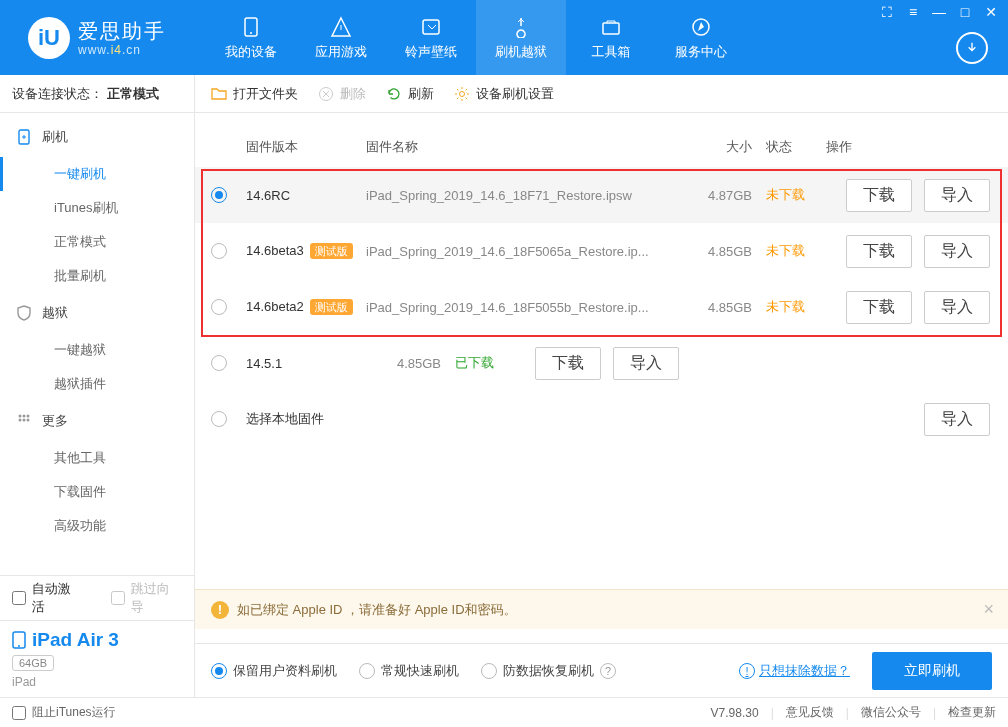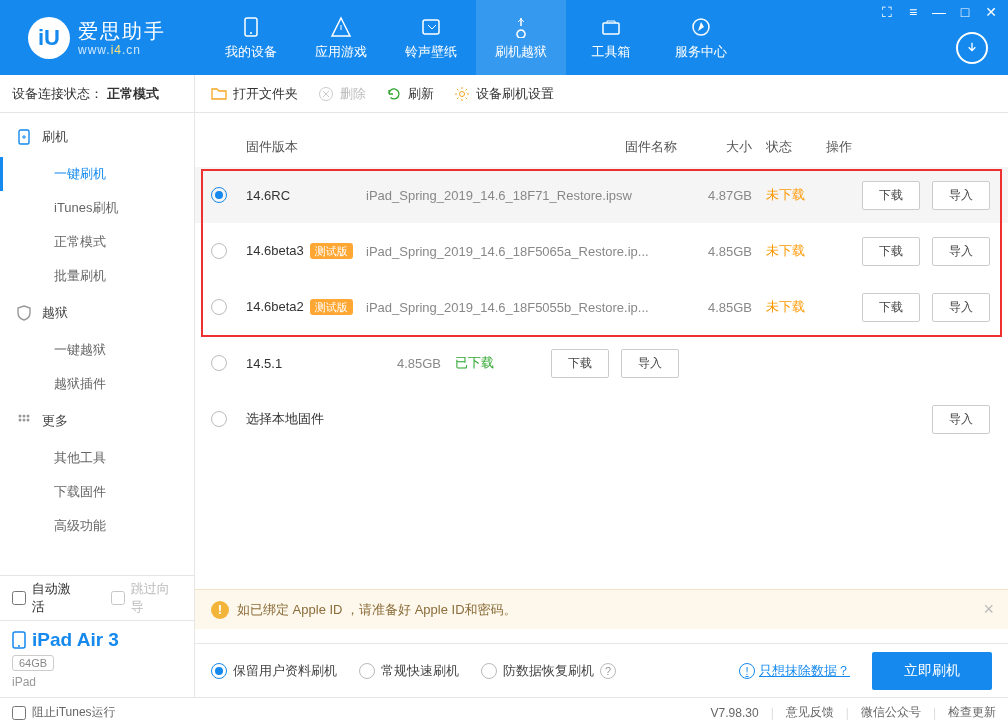--- a/index.html
+++ b/index.html
@@ -49,31 +49,31 @@
     .tb-ic { width: 16px; height: 16px; display: flex; align-items: center; justify-content: center; }
     
     .table { flex: 1; overflow: auto; }
     .thead { display: flex; height: 40px; align-items: center; padding: 0 16px; color: #555; font-size: 13px; }
     .col-sel { width: 35px; }
     .col-ver { width: 120px; }
     .col-name { flex: 1; color: #888; font-size: 13px; overflow: hidden; text-overflow: ellipsis; white-space: nowrap; }
     .col-size { width: 75px; text-align: right; color: #888; }
     .col-status { width: 70px; padding-left: 14px; }
     .col-ops { width: 170px; display: flex; gap: 12px; justify-content: flex-end; padding-right: 2px; }
-    .thead .col-name, .thead .col-size { color: #555; text-align: right; }
+    .thead .col-name, .thead .col-size { color: #555; }
     
     .row { display: flex; height: 56px; align-items: center; padding: 0 16px; cursor: pointer; }
     .row.sel { background: #f5f5f5; }
     .radio { width: 16px; height: 16px; border: 1.5px solid #bbb; border-radius: 50%; display: flex; align-items: center; justify-content: center; }
     .radio.on { border-color: #1589ee; }
     .radio.on::after { content: ""; width: 8px; height: 8px; background: #1589ee; border-radius: 50%; }
     .badge { background: #ffa733; color: #fff; border-radius: 3px; font-size: 11px; padding: 2px 5px; margin-left: 6px; }
     .st-pending { color: #ff9800; }
     .st-done { color: #2aa52a; }
-    .btn { border: 1px solid #ccc; background: #fff; padding: 5px 16px; font-size: 12px; border-radius: 2px; cursor: pointer; color: #444; }
+    .btn { border: 1px solid #ccc; background: #fff; padding: 5px 16px; font-size: 16px; border-radius: 2px; cursor: pointer; color: #444; }
     .redbox { position: absolute; border: 2px solid #ef3030; pointer-events: none; }
     
     .warn-bar { height: 40px; background: #fef8ec; border-top: 1px solid #f1e4c8; display: flex; align-items: center; padding: 0 16px; color: #8a6d3b; gap: 8px; position: relative; }
     .warn-close { position: absolute; right: 14px; color: #bbb; font-size: 18px; cursor: pointer; }
     .warn-ic { width: 18px; height: 18px; border-radius: 50%; background: #f3b43a; color: #fff; display: flex; align-items: center; justify-content: center; font-weight: bold; font-size: 13px; }
     
     .action-bar { height: 54px; border-top: 1px solid #e6e6e6; display: flex; align-items: center; padding: 0 16px; gap: 22px; }
     .radio-lbl { display: flex; align-items: center; gap: 6px; font-size: 13px; color: #444; cursor: pointer; }
     .spacer { flex: 1; }
     .link { color: #1589ee; text-decoration: underline; cursor: pointer; font-size: 13px; display: flex; align-items: center; gap: 4px; }

